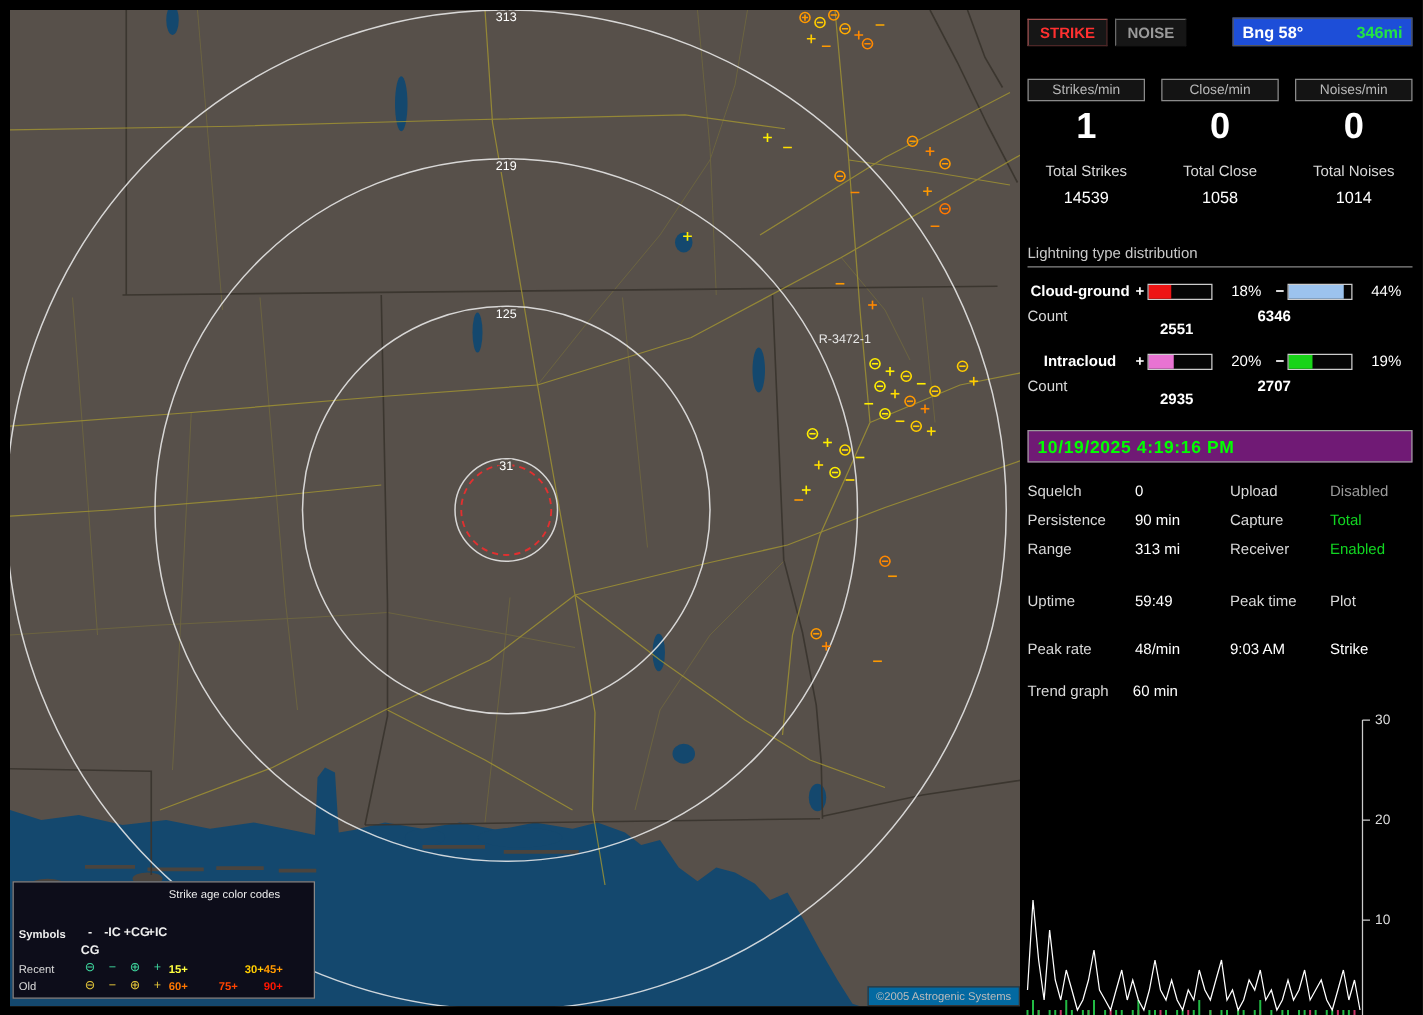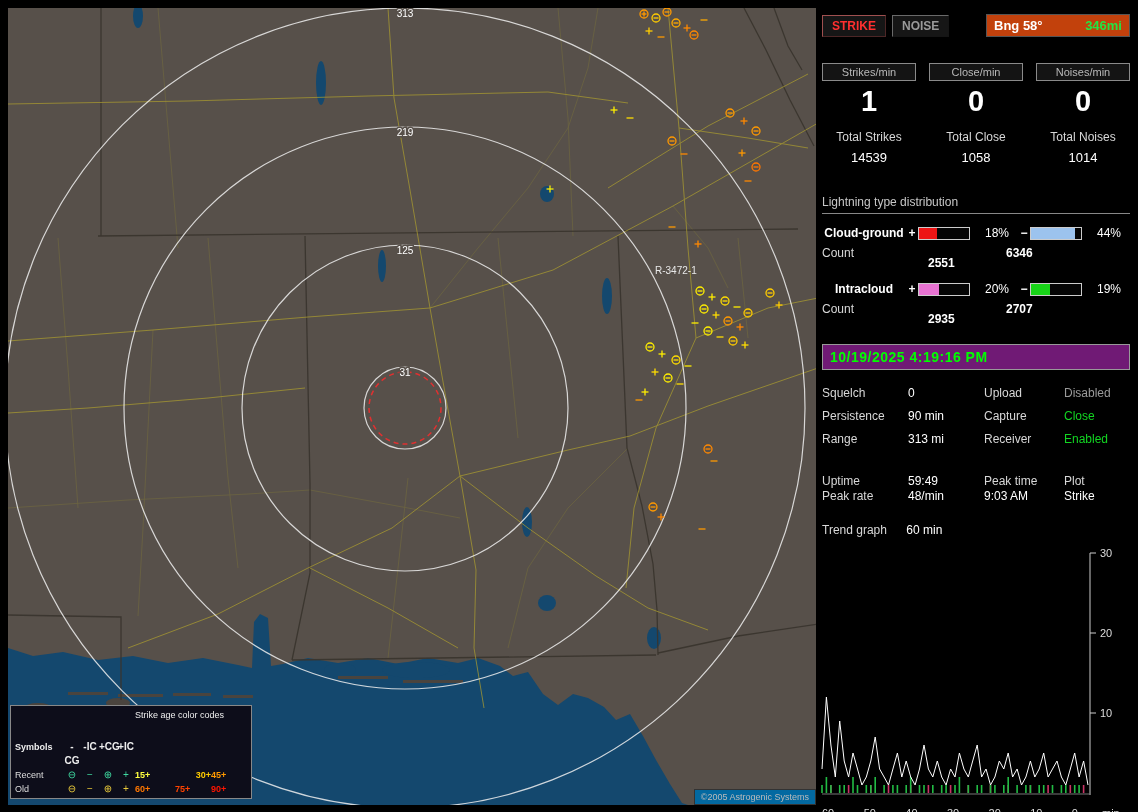--- a/index.html
+++ b/index.html
@@ -18,21 +18,21 @@
   .lg-age{font-weight:bold;}
   .copyright{position:absolute;right:0;bottom:0;background:#0369a1;color:#bbb;font-size:9px;
              padding:2px 6px;border:1px solid #333;}
 
   
   .panel{position:absolute;left:822px;top:14px;width:308px;height:792px;color:#ddd;font-size:12px;}
   .btn-row{display:flex;align-items:center;margin-bottom:26px;}
   .btn{font-weight:bold;font-size:12px;padding:3px 9px;background:#161616;border:1px outset #6a6a6a;margin-right:6px;}
   .btn-strike{color:#ff3030;border-color:#a05050;}
   .btn-noise{color:#9a9a9a;}
-  .bng-box{margin-left:auto;width:128px;display:flex;justify-content:space-between;background:#c2410c;
+  .bng-box{margin-left:auto;width:128px;display:flex;justify-content:space-between;background:#1d4ed8;
            border:1px solid #555;padding:3px 7px;font-weight:bold;font-size:13px;}
   .bng-label{color:#fff;}
   .bng-dist{color:#22e544;}
 
   .stats-row{display:flex;justify-content:space-between;}
   .stat{width:94px;text-align:center;}
   .stat-label{border:1px solid #8a8a8a;background:#141414;color:#b8b8b8;font-size:11px;padding:2px 0;}
   .stat-value{font-size:29px;font-weight:bold;color:#fff;margin-top:4px;}
   .stat-total-label{font-size:12px;color:#d8d8d8;margin-top:12px;}
   .stat-total{font-size:13px;color:#fff;margin-top:6px;}
@@ -46,21 +46,21 @@
   .pct{font-weight:normal;color:#fff;width:42px;padding-left:2px;}
   .count-row{display:flex;margin-top:6px;}
   .count-label{width:84px;color:#d8d8d8;}
   .count-plus{width:98px;color:#fff;font-weight:bold;padding-left:22px;box-sizing:border-box;margin-top:10px;}
   .count-minus{color:#fff;font-weight:bold;padding-left:2px;}
 
   .date-box{margin-top:18px;border:1px solid #999;background:#701a75;color:#00ff00;font-weight:bold;
             font-size:14px;padding:4px 7px;letter-spacing:0.5px;}
 
   .settings-grid{display:grid;grid-template-columns:86px 76px 80px auto;row-gap:9px;margin-top:16px;}
-  .info-grid{display:grid;grid-template-columns:86px 76px 80px auto;row-gap:1px;margin-top:28px;}
+  .info-grid{display:grid;grid-template-columns:86px 76px 80px auto;row-gap:24px;margin-top:28px;}
   .lbl{color:#d8d8d8;}
   .val{color:#fff;}
   .green{color:#12d622;}
   .dim{color:#9a9a9a;}
 
   .trend-label-row{margin-top:20px;}
   .trend-label-row .lbl{margin-right:16px;}
   .trend-chart{position:relative;margin-top:10px;height:266px;}
   #trend-svg{position:absolute;left:0;top:6px;overflow:visible;}
   .y-label{position:absolute;left:278px;font-size:11px;color:#ddd;}
@@ -474,21 +474,21 @@
 
     <div class="settings-grid">
       <span class="lbl">Squelch</span>
       <span class="val">0</span>
       <span class="lbl">Upload</span>
       <span class="dim">Disabled</span>
 
       <span class="lbl">Persistence</span>
       <span class="val">90 min</span>
       <span class="lbl">Capture</span>
-      <span class="green">Close</span>
+      <span class="green">Total</span>
 
       <span class="lbl">Range</span>
       <span class="val">313 mi</span>
       <span class="lbl">Receiver</span>
       <span class="green">Enabled</span>
     </div>
 
     <div class="info-grid">
       <span class="lbl">Uptime</span>
       <span class="val">59:49</span>

